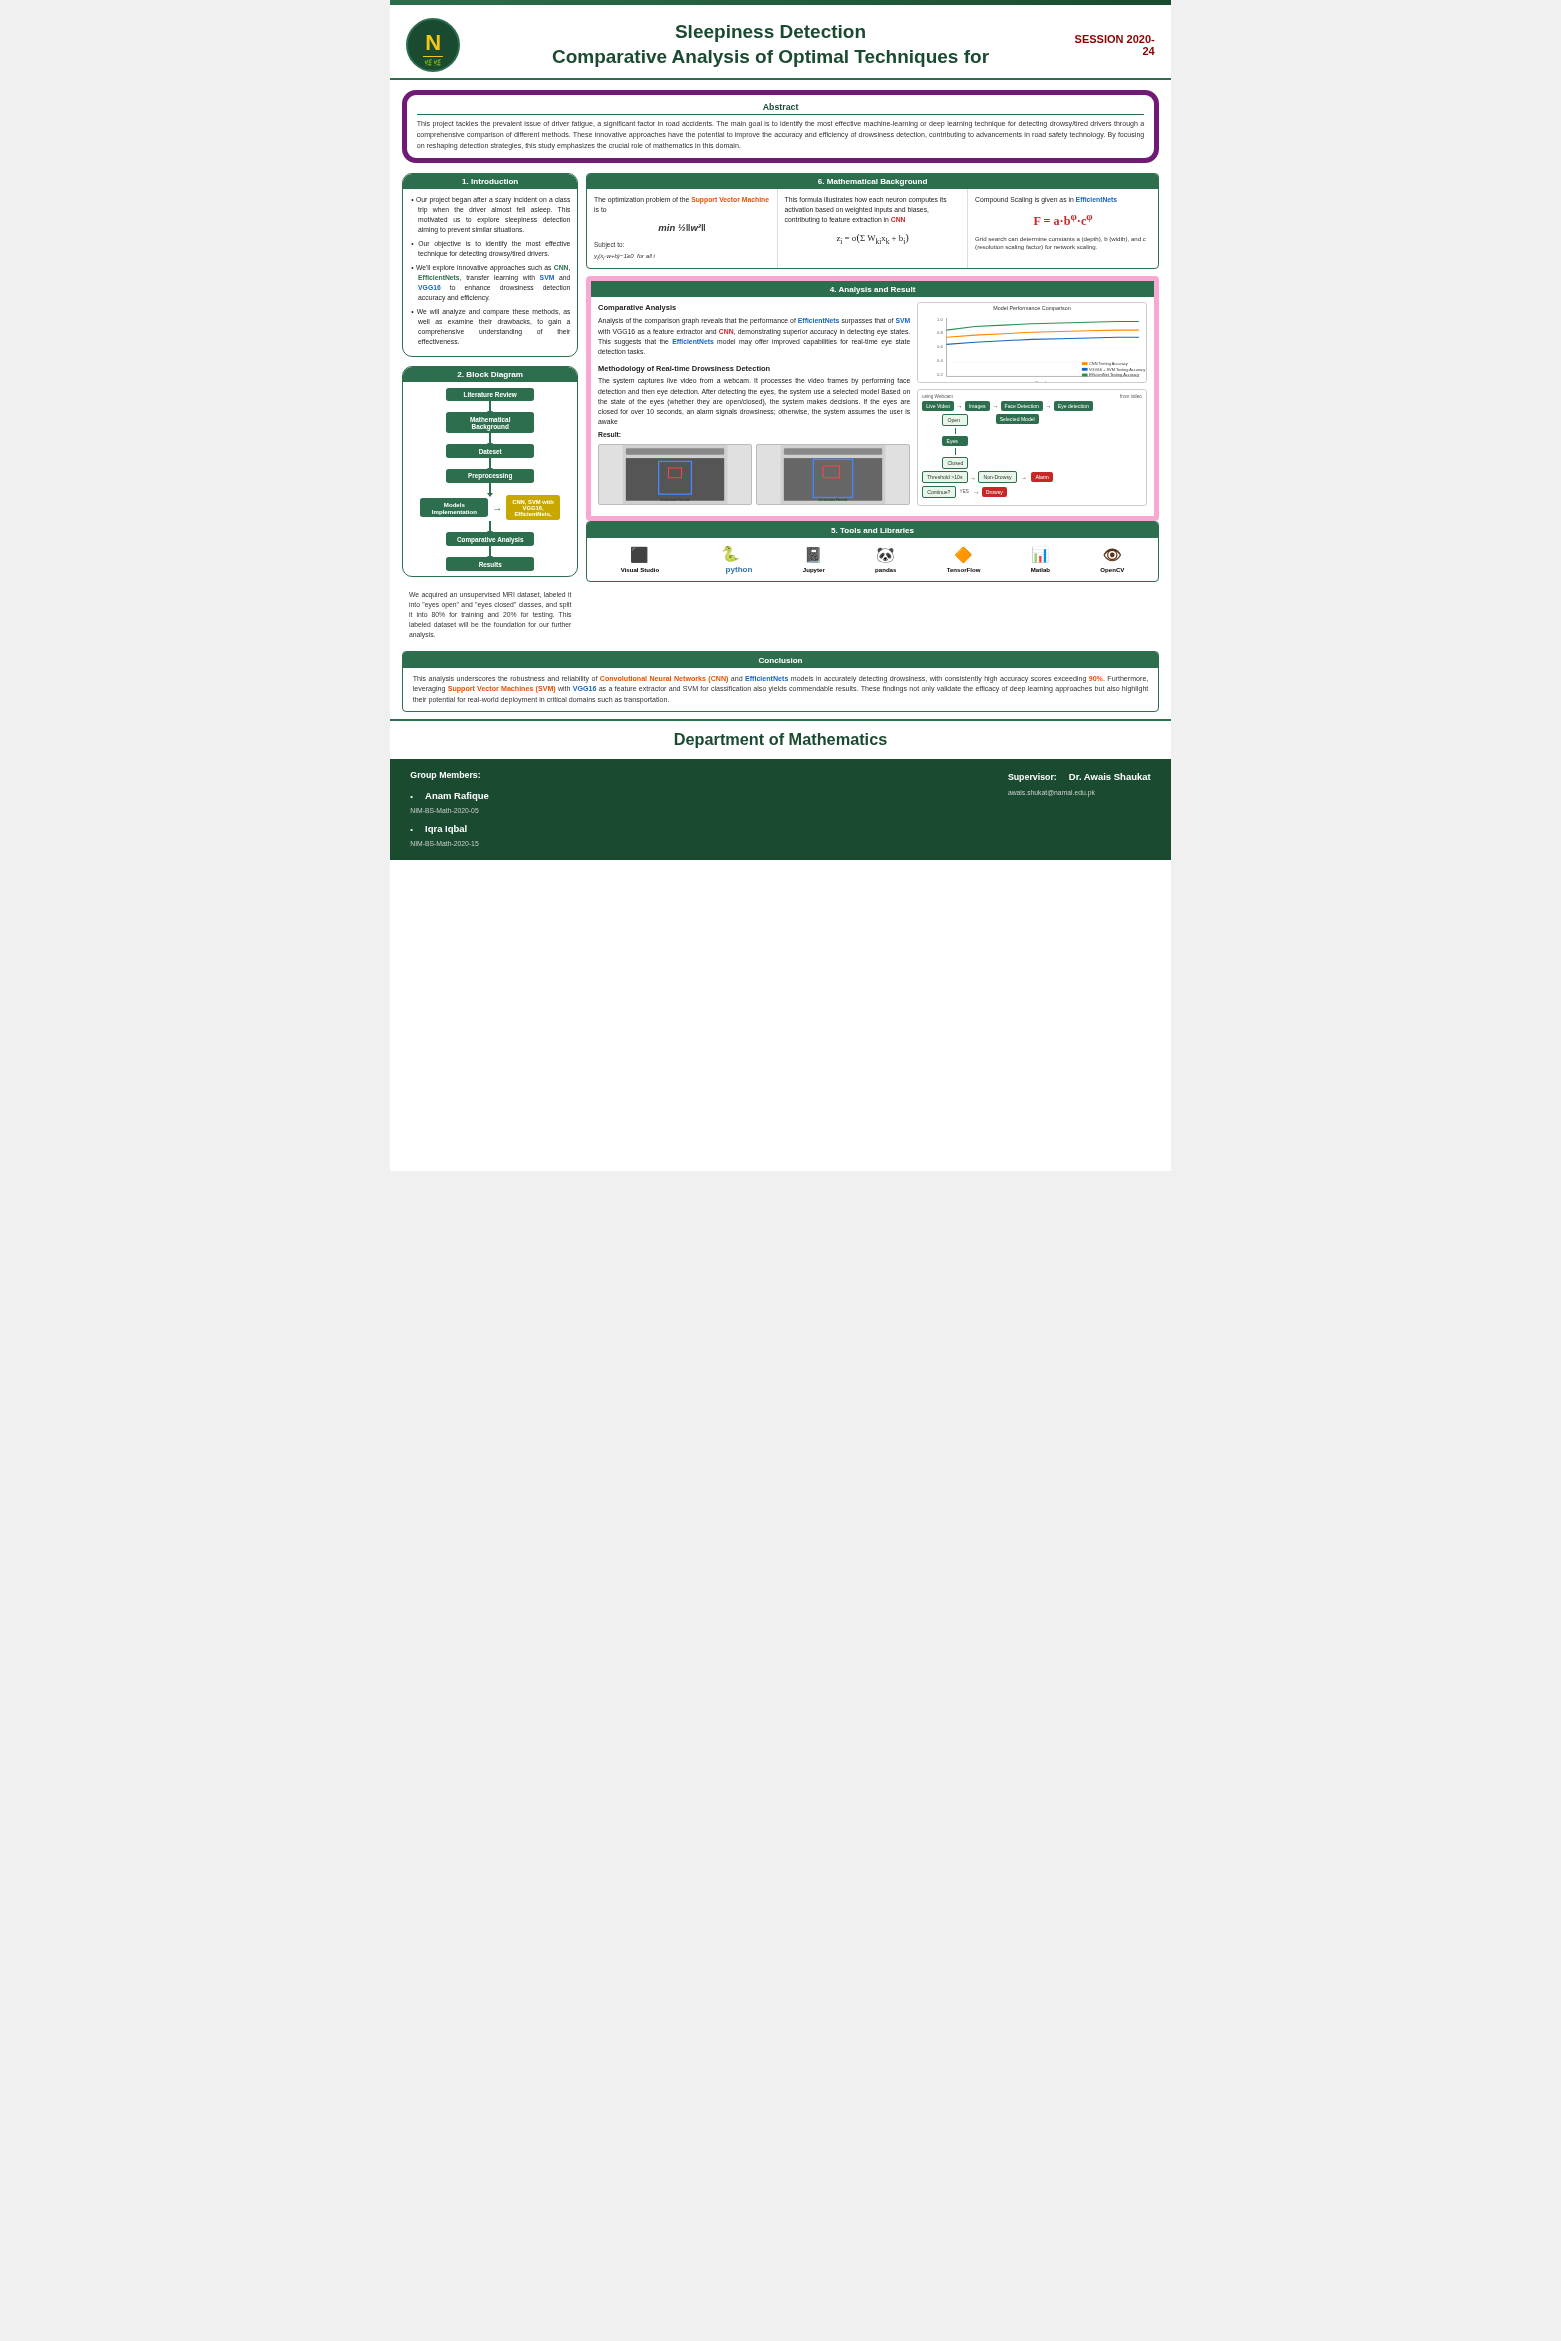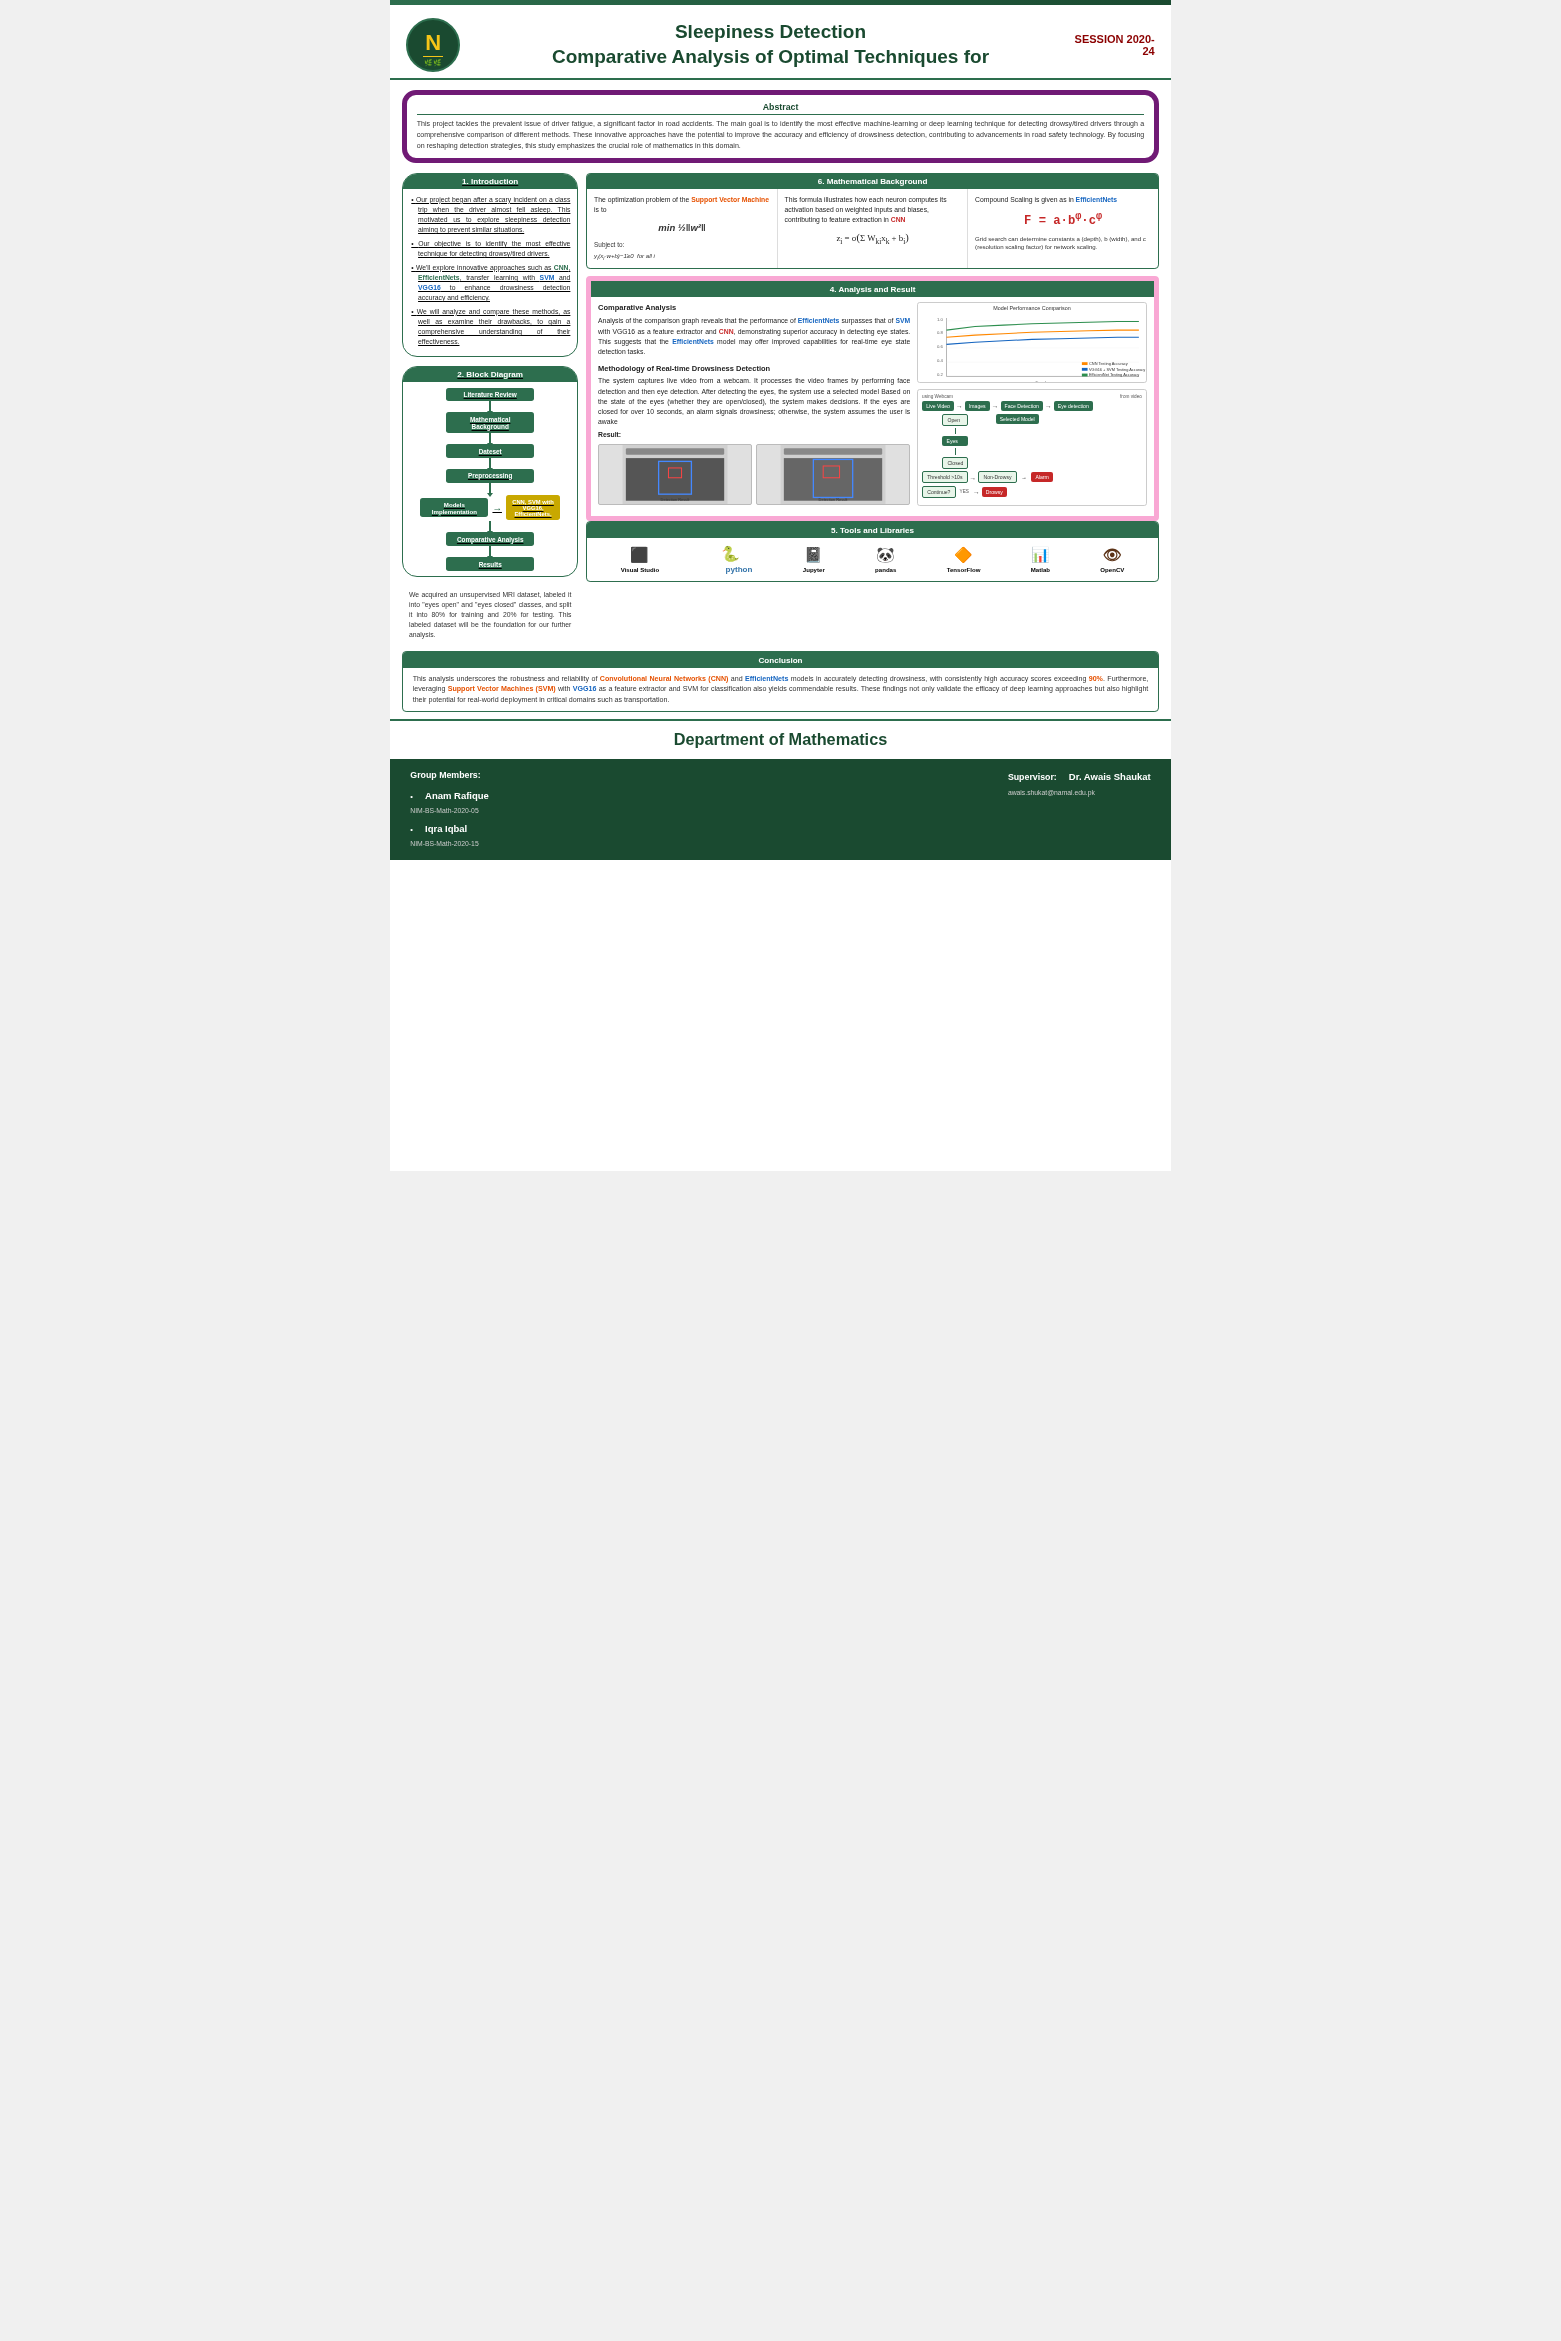--- a/index.html
+++ b/index.html
@@ -112,24 +112,23 @@
     .left-col {
       width: 176px;
       flex-shrink: 0;
     }
     .right-col {
       flex: 1;
     }
     
     .section-box {
       border: 1px solid #2d6e4e;
-      border-radius: 15px;
+      border-radius: 10px;
       margin-bottom: 8.1px;
       overflow: hidden;
-      text-decoration: underline;
     }
     .section-header {
       background: #2d6e4e;
       color: white;
       font-weight: bold;
       font-size: 8.1px;
       padding: 3.4px 6.8px;
       text-align: center;
     }
     .section-body {
@@ -245,21 +244,21 @@
       text-align: center;
       margin: 5.4px 0;
       font-weight: bold;
     }
     .math-formula-large {
       font-size: 12.2px;
       color: #c62828;
       font-weight: bold;
       text-align: center;
       margin: 4.1px 0;
-      font-family: Liberation Mono, monospace;
+      font-family: Liberation Serif, serif;
     }
     .subject-to {
       font-size: 6.4px;
       color: #333;
       margin-top: 2.7px;
     }
     
     .analysis-section {
       border: 5px solid #f9a8d4;
       border-radius: 4.1px;

